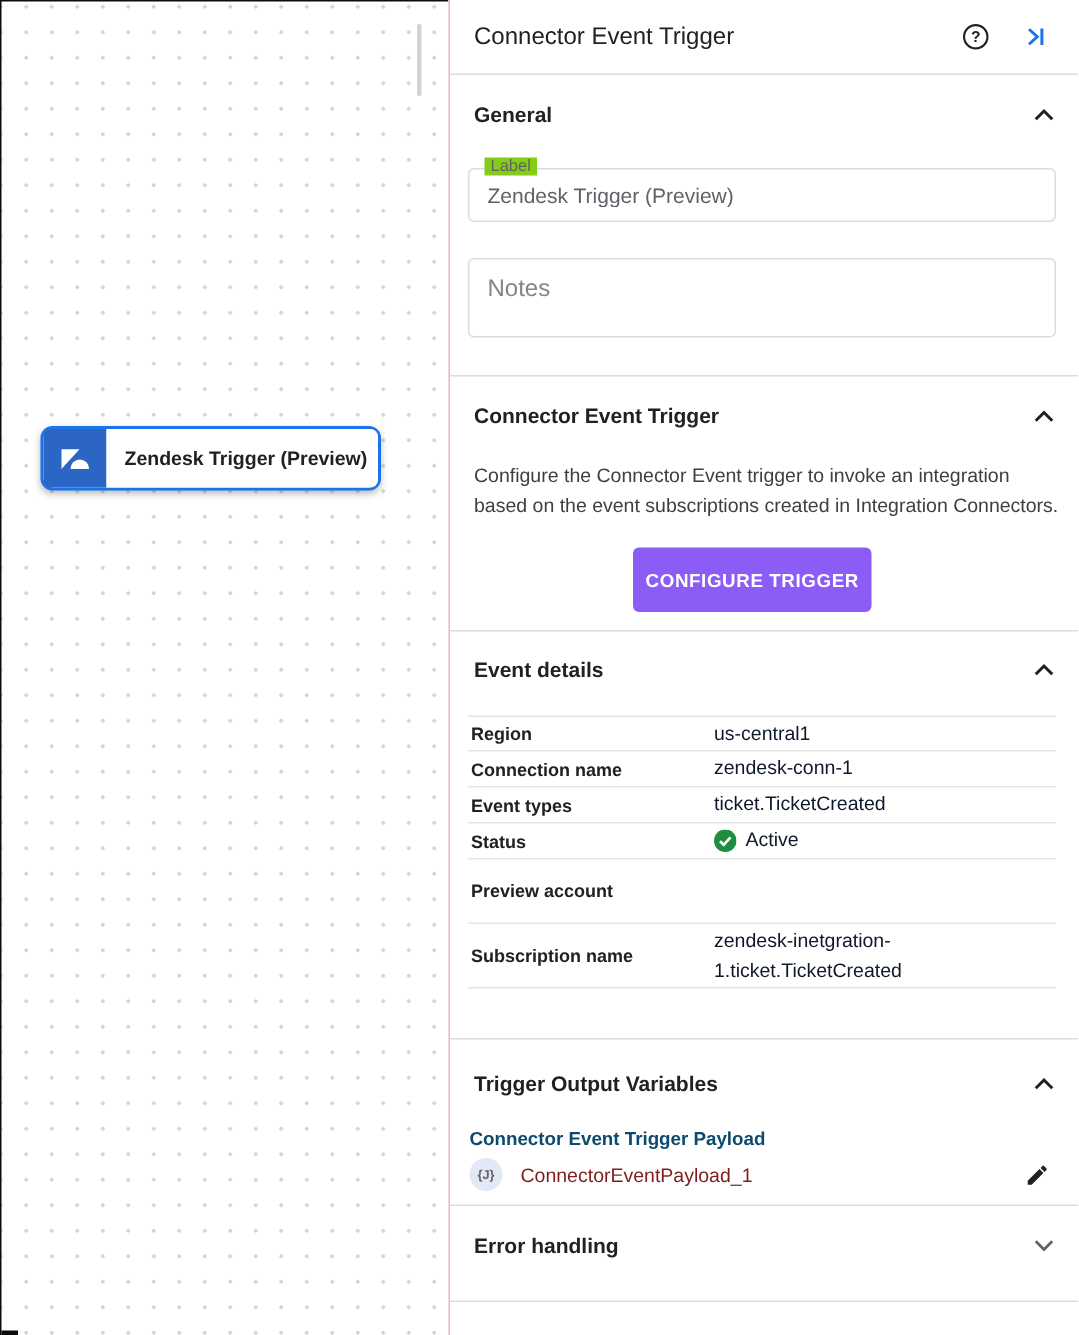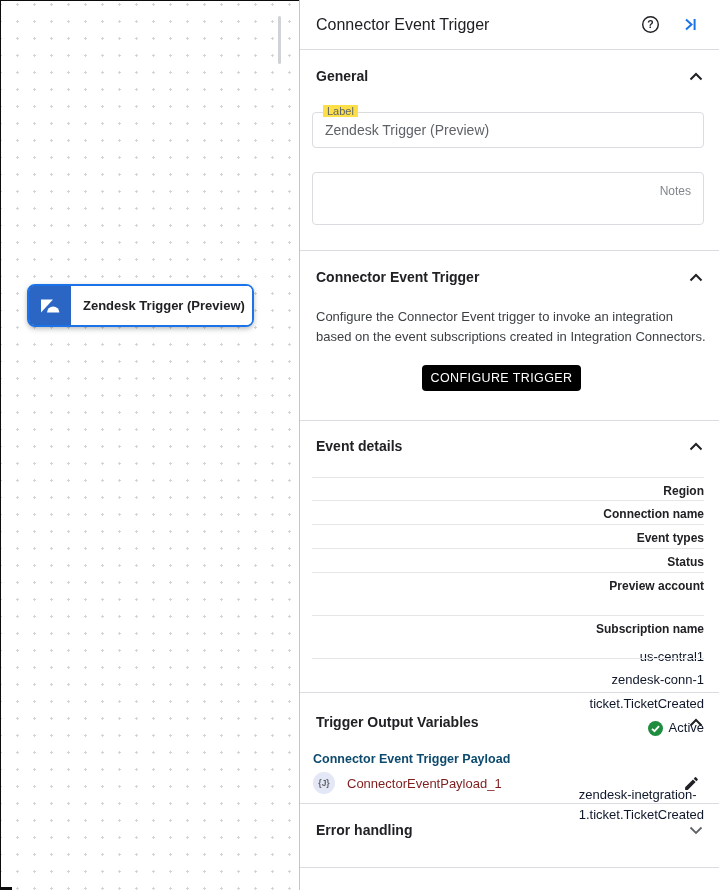--- a/index.html
+++ b/index.html
@@ -50,42 +50,42 @@
     border:none; background:transparent; cursor:pointer; padding:0; }
 
   .section-head { position:absolute; left:0; width:100%; padding:0 16px;
     display:flex; align-items:center; justify-content:space-between; }
   .section-title { font-size:14px; font-weight:bold; color:#202124; }
 
   .divider-full { position:absolute; left:0; width:100%; height:0; border-top:1px solid #dadce0; }
 
   
   .field { position:absolute; left:12px; width:392px; border:1px solid #dadce0; border-radius:4px; background:#fff; }
-  .field-legend { position:absolute; top:-8px; left:10px; background:#fde047; padding:0 4px;
+  .field-legend { position:absolute; top:-8px; left:10px; background:#84cc16; padding:0 4px;
     font-size:11px; color:#5f6368; }
   .field input, .field textarea {
     width:100%; height:100%; border:none; outline:none; background:transparent;
     font-family:"Liberation Sans", sans-serif; font-size:14px; color:#5f6368;
     padding:9px 12px; resize:none;
   }
-  .field textarea { font-size:12px; padding:11px 12px;text-align:right; }
+  .field textarea { font-size:16px; padding:11px 12px; }
   .field textarea::placeholder, .field input::placeholder { color:#80868b; }
 
   .para { position:absolute; left:16px; width:392px; font-size:13px; line-height:20px; color:#3c4043; }
 
   .btn-primary {
-    position:absolute; left:122px; width:159px; height:26px;
-    background:#000000; color:#fff; border:none; border-radius:4px;
-    font-family:"Liberation Sans", sans-serif; font-size:12.5px; font-weight:normal;
+    position:absolute; left:122px; width:159px; height:43px;
+    background:#8b5cf6; color:#fff; border:none; border-radius:4px;
+    font-family:"Liberation Sans", sans-serif; font-size:12.5px; font-weight:bold;
     letter-spacing:.4px; cursor:pointer;
   }
 
   
   .detail-row { position:absolute; left:12px; width:392px; display:flex;
-    border-bottom:1px solid #e4e6e8; align-items:flex-end;flex-direction:column; }
+    border-bottom:1px solid #e4e6e8; align-items:center; }
   .detail-row.first { border-top:1px solid #e4e6e8; }
   .detail-label { flex:0 0 164px; font-size:12px; font-weight:bold; color:#202124; padding:6px 0 6px 2px; }
   .detail-value { flex:1; font-size:13px; color:#0f172a; padding:5px 0 6px 0; line-height:20px; }
   .status-wrap { display:flex; align-items:center; gap:6px; }
   .redact { display:inline-block; height:7px; margin-left:4px; vertical-align:middle;
     background:repeating-linear-gradient(90deg,#c8cace 0 5px, transparent 5px 9px);
     filter:blur(1.6px); opacity:.75; }
 
   .payload-label { position:absolute; left:13px; font-size:12.5px; font-weight:bold; color:#0c4a6e; }
   .var-row { position:absolute; left:13px; width:391px; display:flex; align-items:center; }

